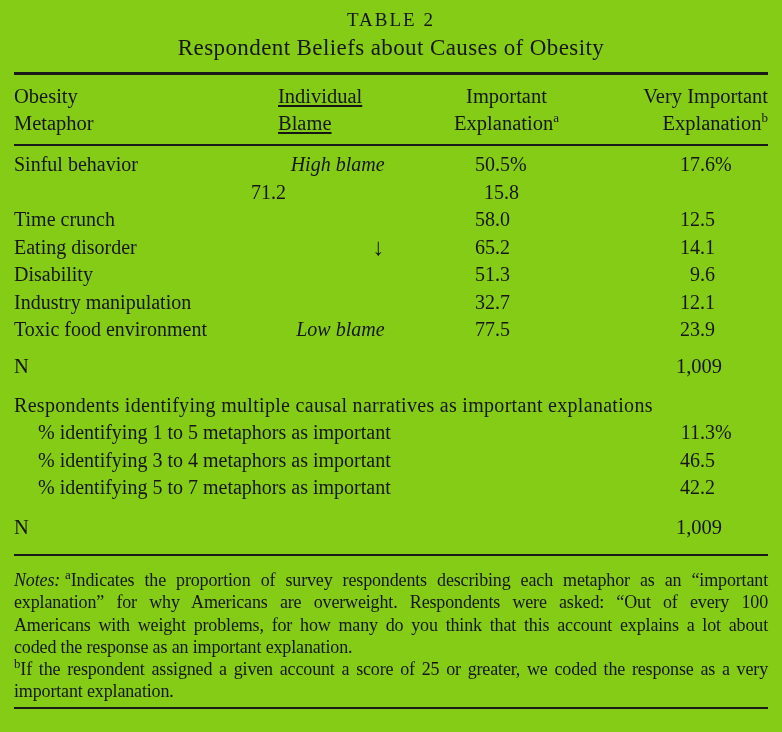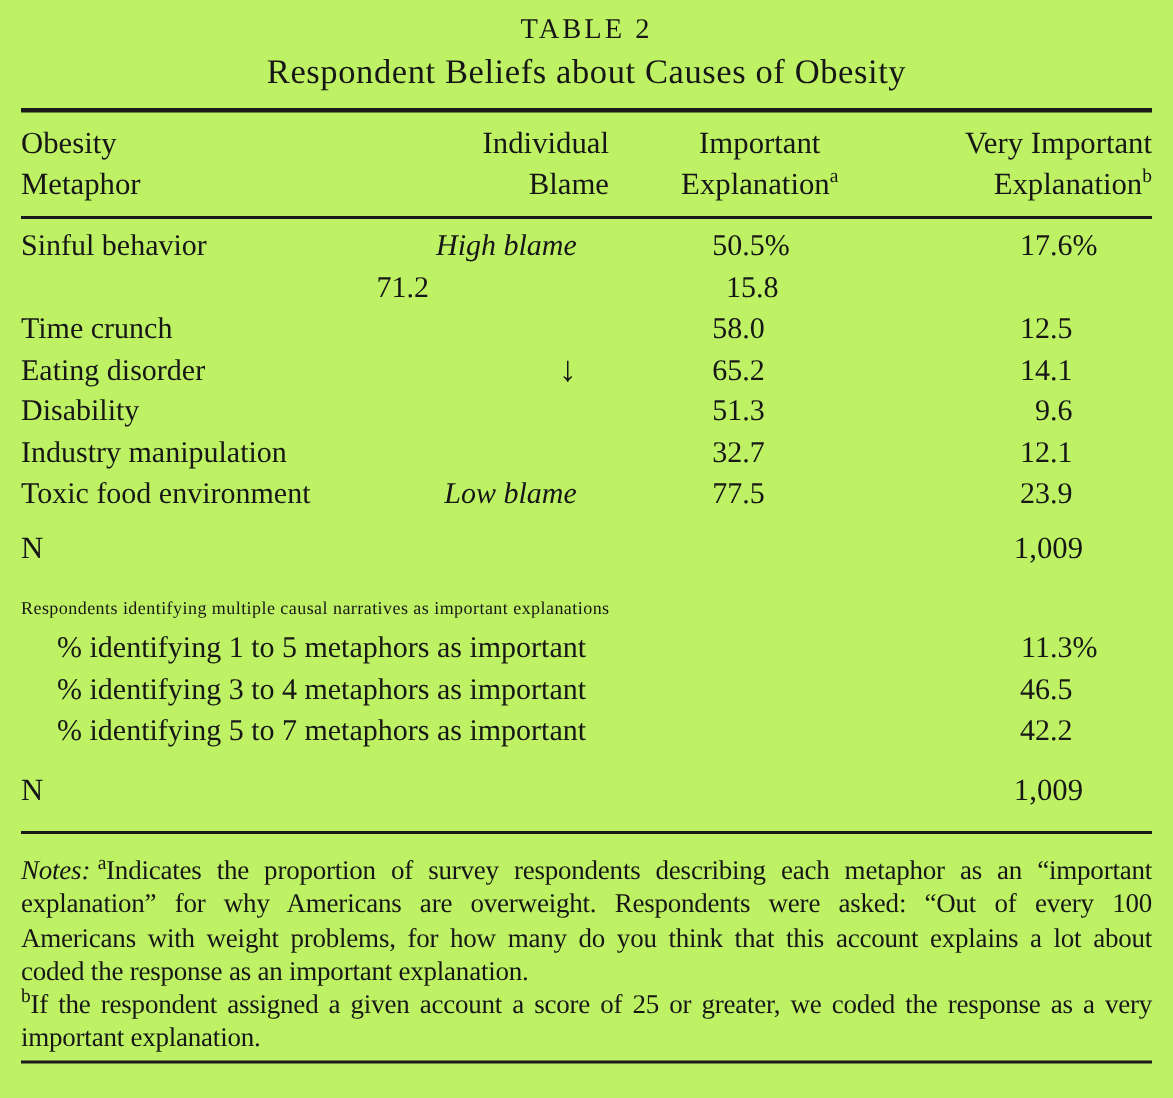--- a/index.html
+++ b/index.html
@@ -1,36 +1,36 @@
 <!DOCTYPE html>
 <html><head>
 <meta charset="utf-8">
 <style>
   html,body{margin:0;padding:0;background:#fff;}
   .page{
     position:relative;
     width:782px;height:732px;
     box-sizing:border-box;
     padding:8px 14px 0 14px;
-    background:#bef264;
+    background:#84cc16;
     color:#161616;
     font-family:"Liberation Serif","DejaVu Serif",serif;
     overflow:hidden;
   }
   .t1{font-size:19px;line-height:23px;text-align:center;letter-spacing:2px;}
   .t2{font-size:23px;line-height:26px;text-align:center;letter-spacing:.4px;margin-top:4px;}
   .rule{background:#1a1a1a;height:2px;}
   .rule-thick{height:3px;margin-top:11px;}
   .rule-head{margin-top:0;}
   .rule-notes{margin-top:13px;}
   .rule-bottom{margin-top:4px;}
 
   .thead{display:flex;padding:8px 0 7px 0;font-size:20.5px;line-height:27px;}
   .h1{width:264px;text-align:left;}
-  .h2{width:128px;text-align:right;}
+  .h2{width:128px;text-align:left;text-decoration:underline;}
   .h3{width:201px;text-align:center;}
   .h4{width:161px;text-align:right;}
   sup{font-size:13px;line-height:0;vertical-align:super;}
 
   .tbody{margin-top:5px;font-size:20px;}
   .trow{display:flex;height:27.5px;line-height:27.5px;gap:34px;}
   .c1{width:264px;}
   .c2{width:128px;text-align:right;}
   .ital{font-style:italic;}
   .c3{width:132px;display:flex;justify-content:flex-end;}
@@ -38,21 +38,21 @@
   .num{text-align:center;}
   .pct{display:inline-block;}
   .p3{width:22px;}
   .p4{width:20px;}
   .arrow{font-size:24px;font-style:normal;}
 
   .nrow{display:flex;height:27.5px;line-height:27.5px;font-size:20.5px;margin-top:9.5px;}
   .nrow2{margin-top:12px;}
   .nval{margin-left:auto;padding-right:46px;}
 
-  .sec-header{margin-top:11px;font-size:12px;line-height:27.5px;letter-spacing:.3px;}
+  .sec-header{margin-top:11px;font-size:20px;line-height:27.5px;letter-spacing:.3px;}
   .srow{display:flex;height:27.5px;line-height:27.5px;font-size:20px;}
   .slabel{flex:1;padding-left:24px;box-sizing:border-box;}
 
   .notes{margin-top:13px;font-size:18px;line-height:22.3px;letter-spacing:-.15px;}
   .nline{width:754px;}
   .just{text-align:justify;text-align-last:justify;}
   .left{text-align:left;}
   .nlabel{font-style:italic;margin-right:5px;}
 </style>
 </head>

